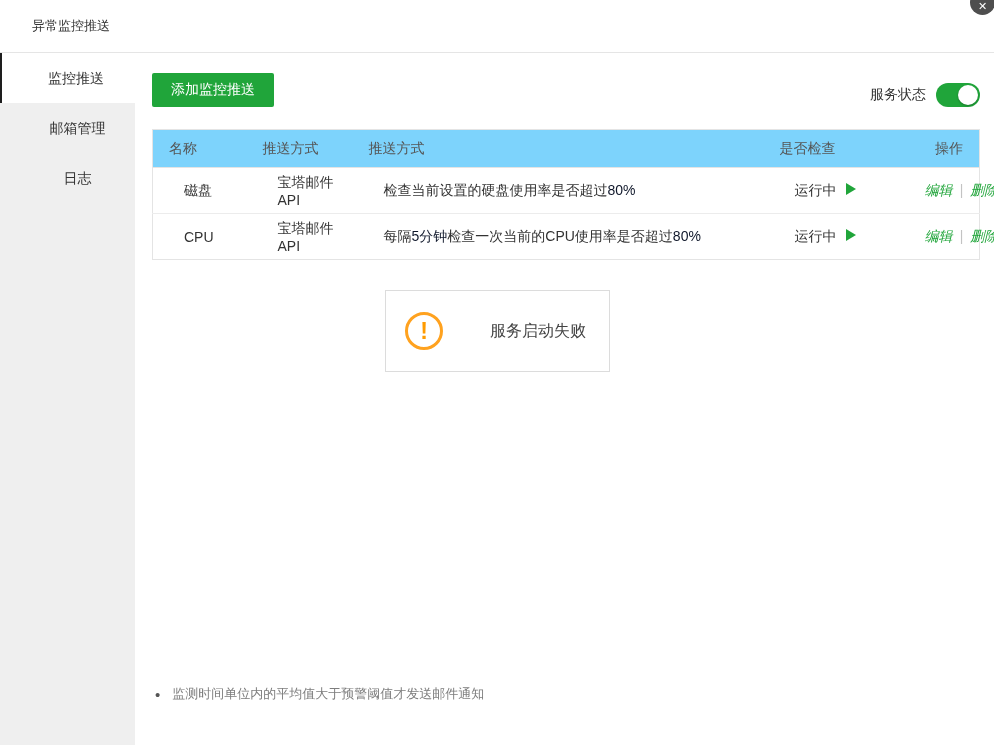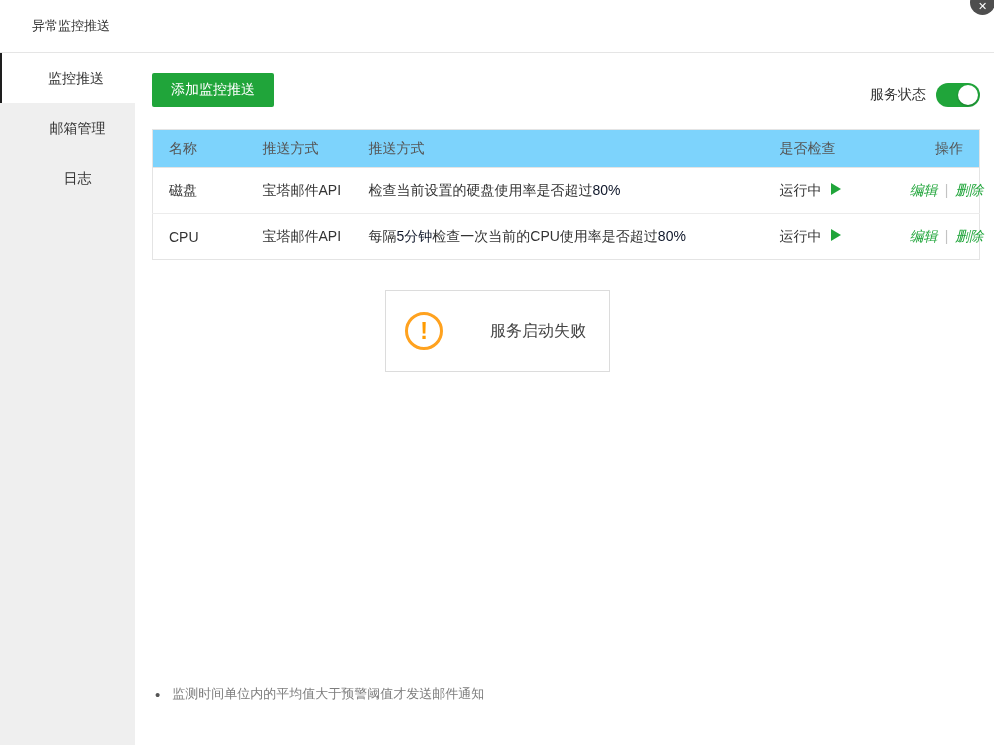--- a/index.html
+++ b/index.html
@@ -42,21 +42,21 @@
     background:#fff; box-shadow:0 1px 2px rgba(0,0,0,.28); }
 
   
   .push-table { width:100%; border-collapse:collapse; table-layout:fixed; margin-top:22px;
     border:1px solid #e4e4e4; font-size:14px; }
   .push-table thead th {
     background:#7dd3fc; height:38px; text-align:left; font-weight:normal;
     color:#555; padding-left:16px; border-bottom:1px solid #e4e4e4;
   }
   .push-table thead th.th-actions { text-align:right; padding-right:16px; padding-left:0; }
-  .push-table tbody td { height:46px; border-top:1px solid #ececec; padding-left:16px; color:#333; background:#fff; }
+  .push-table tbody td { height:46px; border-top:1px solid #ececec; padding-left:31px; color:#333; background:#fff; }
   .push-table tbody tr:first-child td { border-top:none; }
   .detail-cell { color:#555; }
   .hl { color:#0f172a; }
   .status-cell { color:#20a53a; white-space:nowrap; }
   .status-running { cursor:pointer; }
   .play-icon { display:inline-block; width:0; height:0; border-left:10px solid #20a53a;
     border-top:6px solid transparent; border-bottom:6px solid transparent; margin-left:9px; cursor:pointer; }
   .actions-cell { text-align:right; padding-right:16px; white-space:nowrap;font-style:italic; }
   .action-link { color:#20a53a; text-decoration:none; cursor:pointer; }
   .action-divider { color:#c3c3c3; margin:0 7px; }

